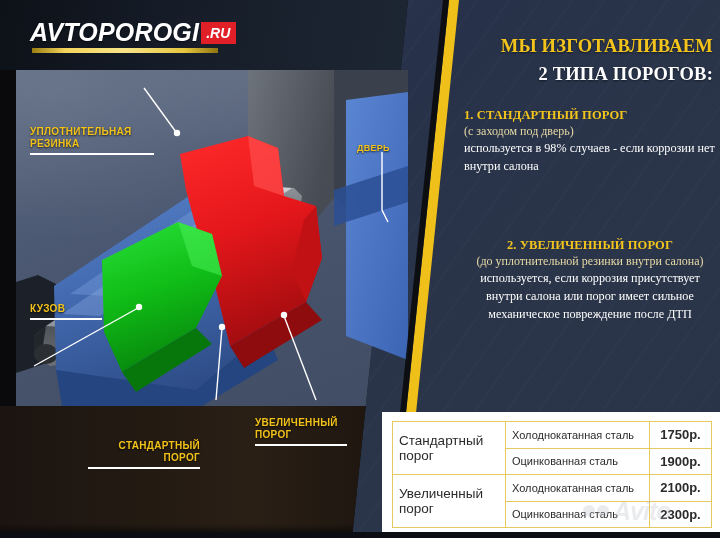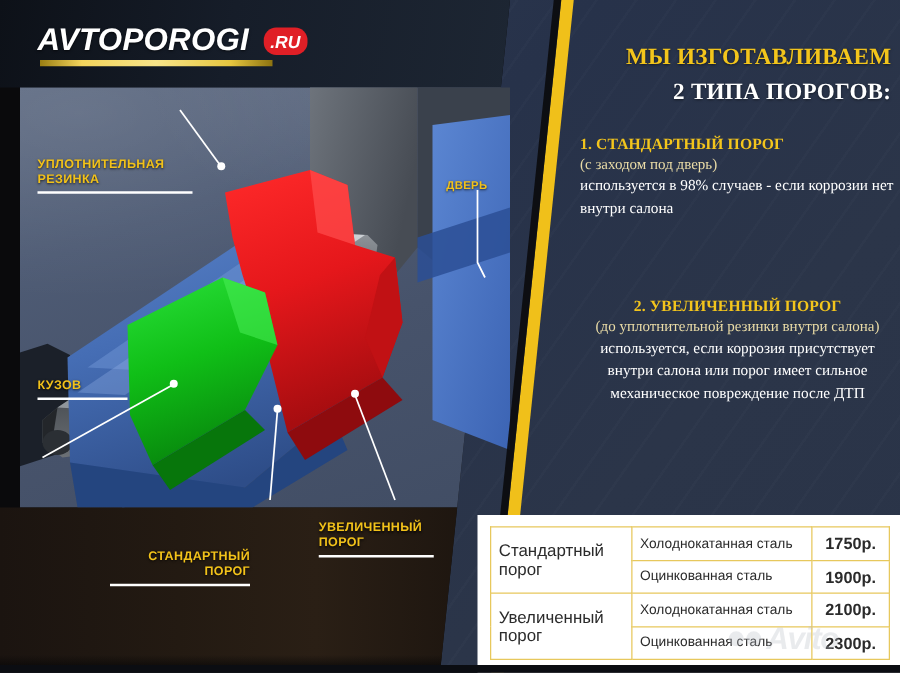--- a/index.html
+++ b/index.html
@@ -63,31 +63,31 @@
 
   
   .stripe{
     position:absolute;left:0;top:0;width:720px;height:538px;
     pointer-events:none;
   }
 
   
   .logo{
     position:absolute;left:30px;top:20px;
-    display:flex;align-items:center;gap:12px;
+    display:flex;align-items:center;gap:2px;
   }
   .logo-text{
     font-size:25px;font-weight:bold;font-style:italic;letter-spacing:.2px;
     color:#ffffff;line-height:1;
     text-shadow:0 1px 2px rgba(0,0,0,.6);
   }
   .logo-ru{
     background:#e01f26;color:#fff;
     font-size:14px;font-weight:bold;font-style:italic;
-    padding:4px 6px 4px 5px;border-radius:10px;line-height:1;
+    padding:4px 6px 4px 5px;border-radius:0;line-height:1;
   }
   .logo-bar{
     position:absolute;left:32px;top:48px;width:186px;height:5px;
     background:linear-gradient(90deg,#9a7e12,#f3d45c 18%,#f8e489 50%,#e6c63f 82%,#8d7310);
   }
 
   
   .callout{position:absolute;color:#f2c21a;font-weight:bold;line-height:1.18;
            letter-spacing:.3px;text-shadow:0 1px 2px rgba(0,0,0,.75);}
   .callout .line{display:block;height:2px;background:#ffffff;margin-top:3px;}

